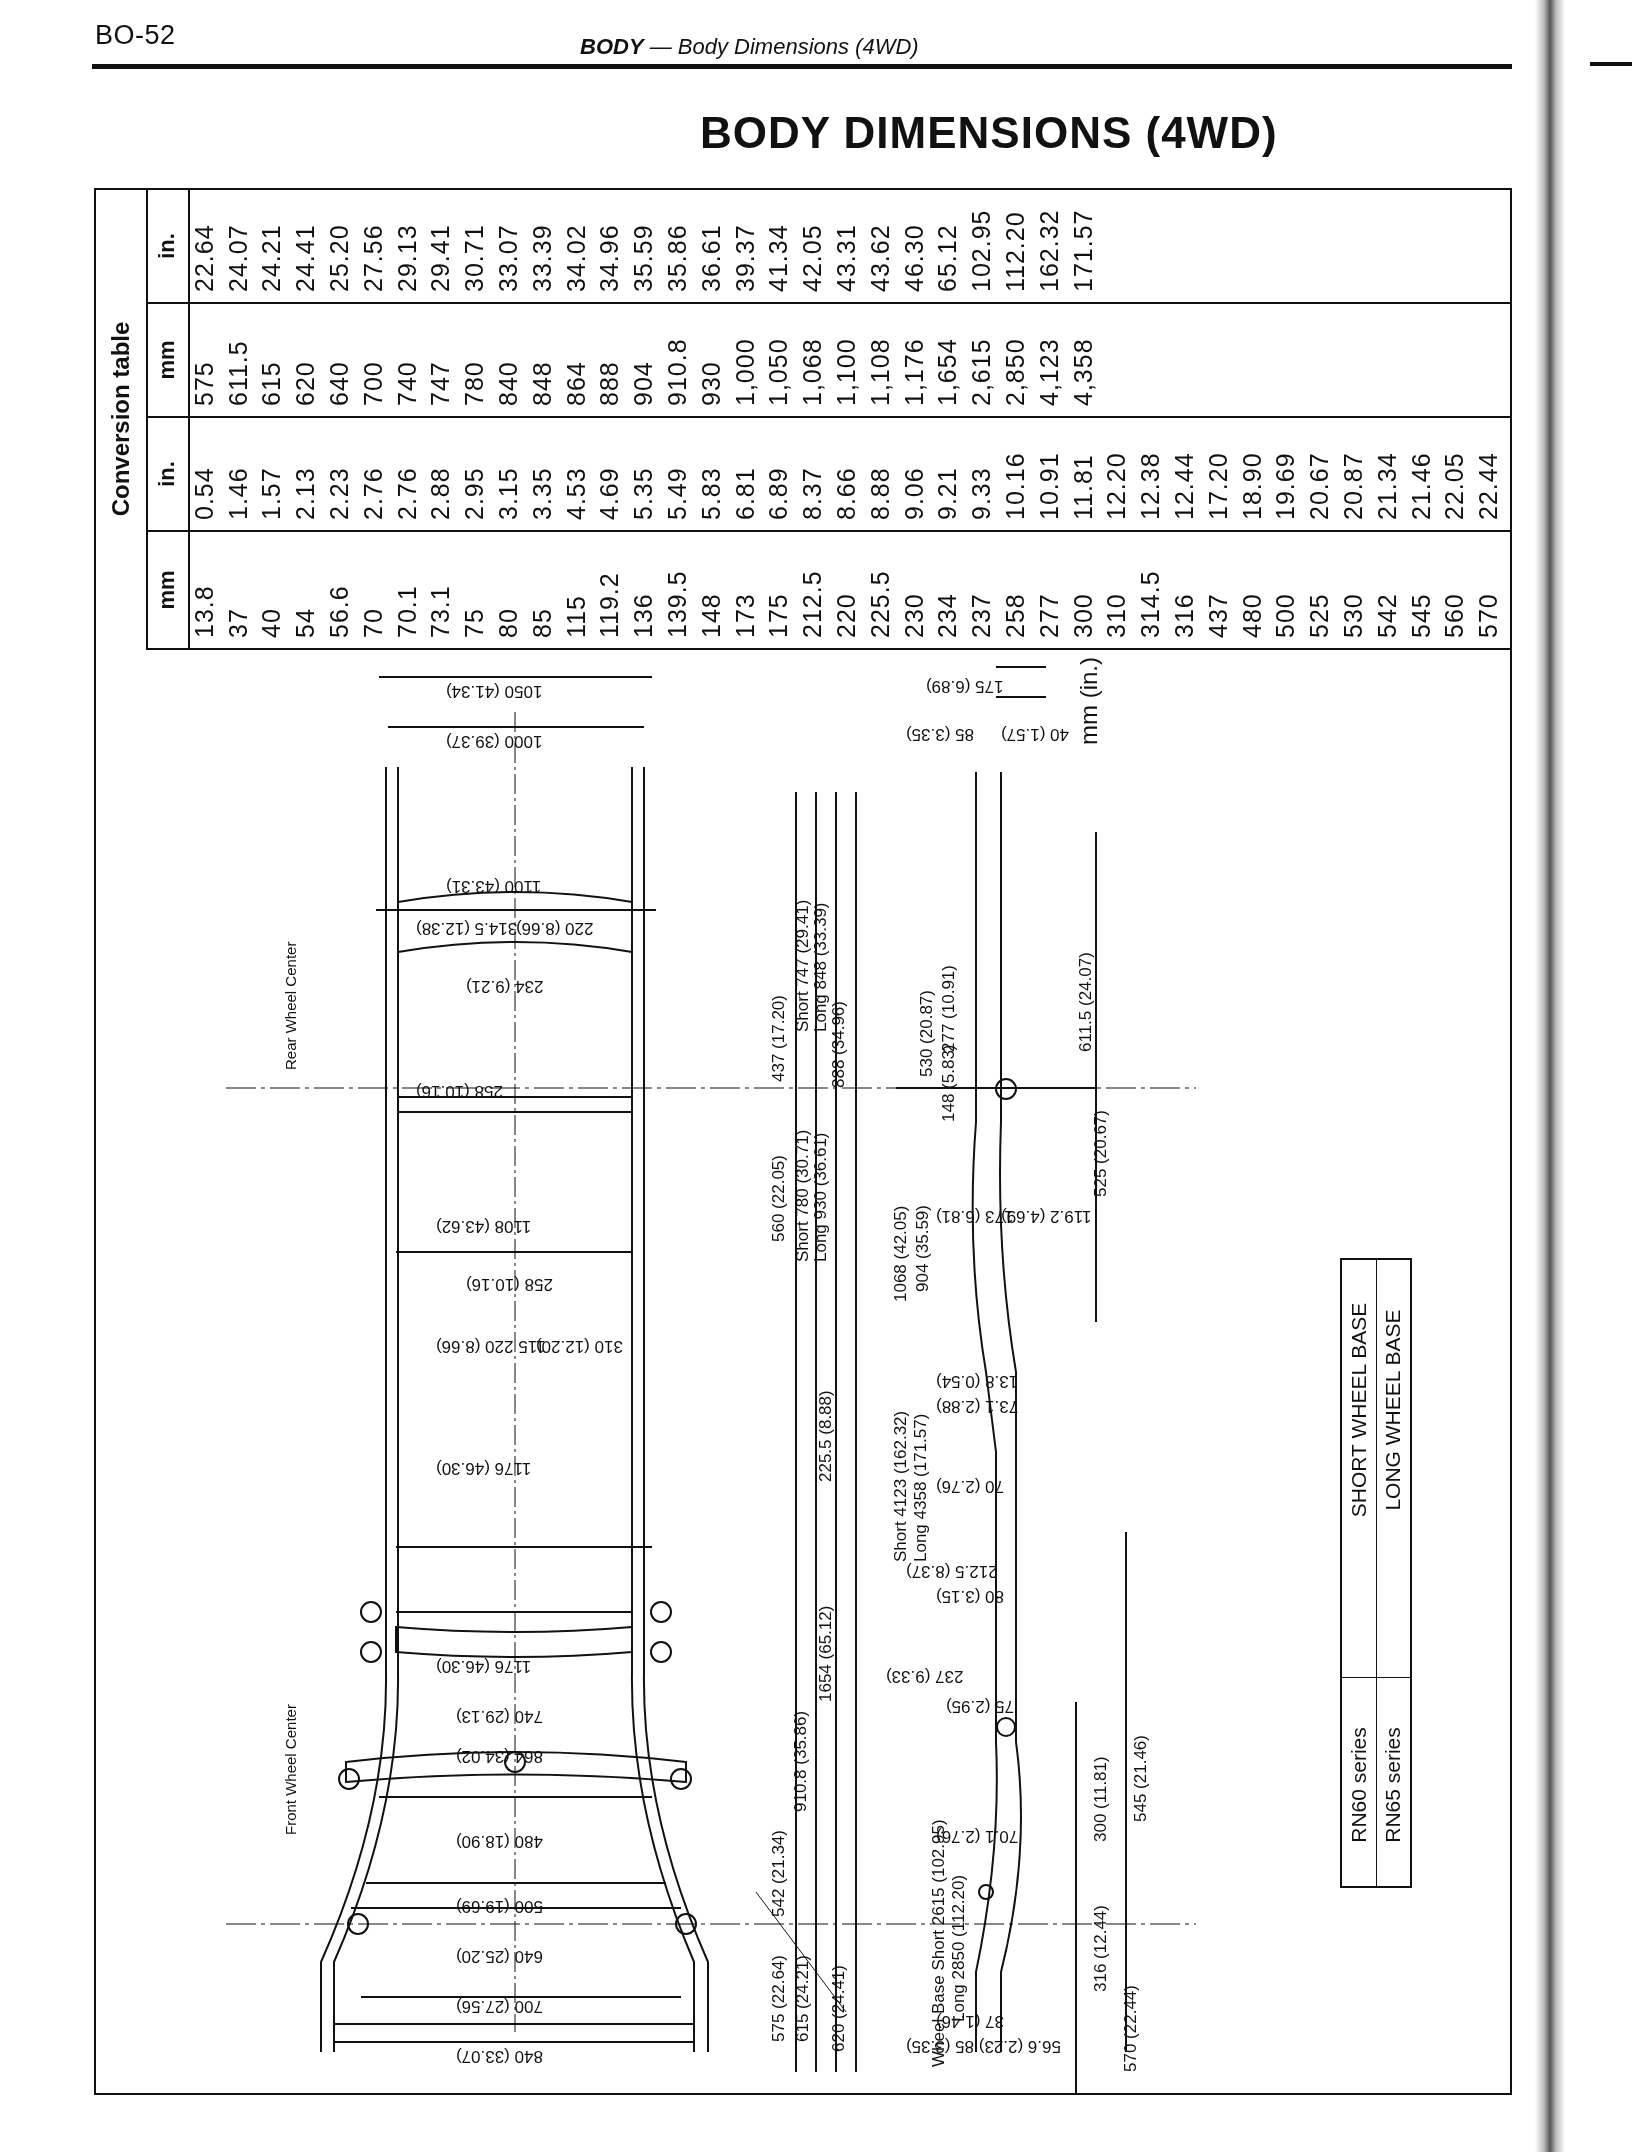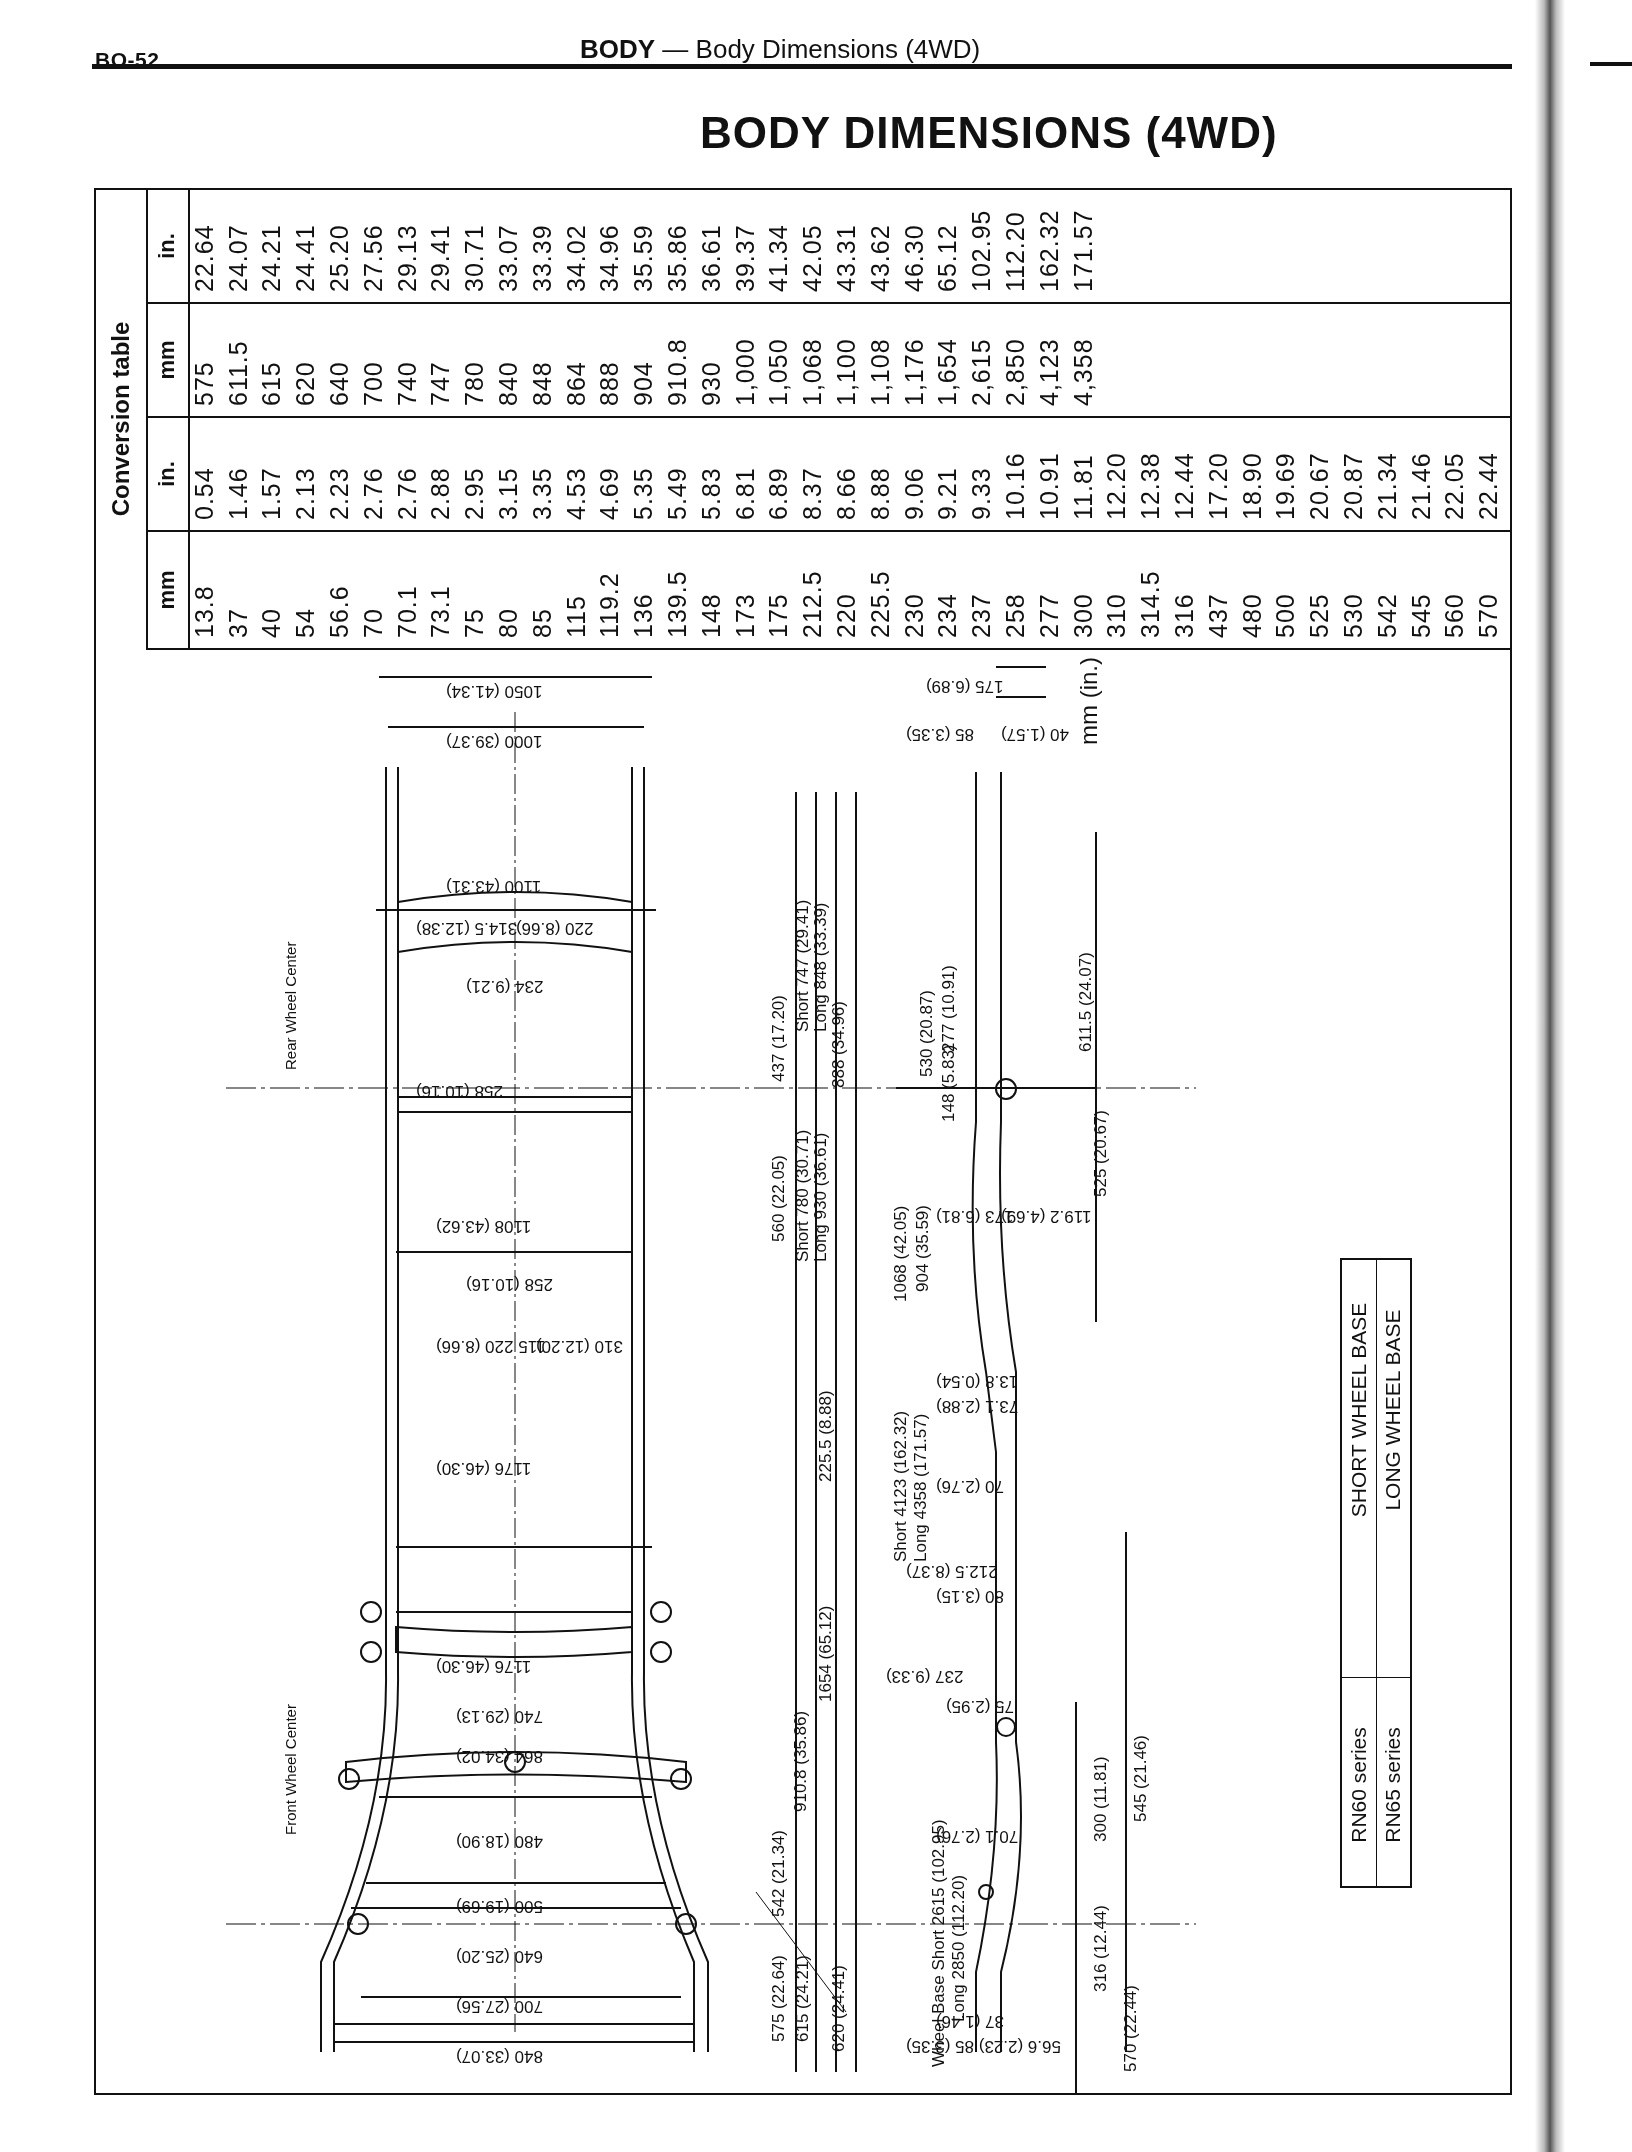--- a/index.html
+++ b/index.html
@@ -1,19 +1,19 @@
 <!DOCTYPE html>
 <html><head>
 <meta charset="utf-8">
 <style>
   html,body{margin:0;padding:0;background:#fff;}
   body{width:1632px;height:2152px;position:relative;overflow:hidden;font-family:"Liberation Sans",sans-serif;color:#111;}
   .abs{position:absolute;}
-  .page-num{left:95px;top:48px;font-size:21px;font-weight:bold;letter-spacing:0.5px;}
-  .running-head{left:580px;top:34px;font-size:26px;}
+  .page-num{left:95px;top:20px;font-size:27px;font-weight:normal;letter-spacing:0.5px;}
+  .running-head{left:580px;top:34px;font-size:22px;font-style:italic;}
   .running-head b{font-weight:bold;}
   .head-rule{left:92px;top:64px;width:1420px;height:5px;background:#111;}
   .head-rule-2{left:1590px;top:62px;width:42px;height:4px;background:#111;}
   .page-title{left:700px;top:108px;font-size:44px;font-weight:bold;letter-spacing:1px;}
   .binding{left:1535px;top:0;width:30px;height:2152px;background:linear-gradient(90deg,#fff 0%,#bbb 30%,#555 50%,#bbb 70%,#fff 100%);}
   .frame{left:94px;top:188px;width:1418px;height:1907px;border:2px solid #111;box-sizing:border-box;}
   
   .tbl-title-col{left:96px;top:190px;width:50px;height:458px;border-right:2px solid #111;}
   .tbl-title{position:absolute;left:50%;top:50%;transform:translate(-50%,-50%) rotate(-90deg);white-space:nowrap;font-size:24px;font-weight:bold;}
   .band{left:146px;width:1364px;border-bottom:2px solid #111;box-sizing:border-box;}

